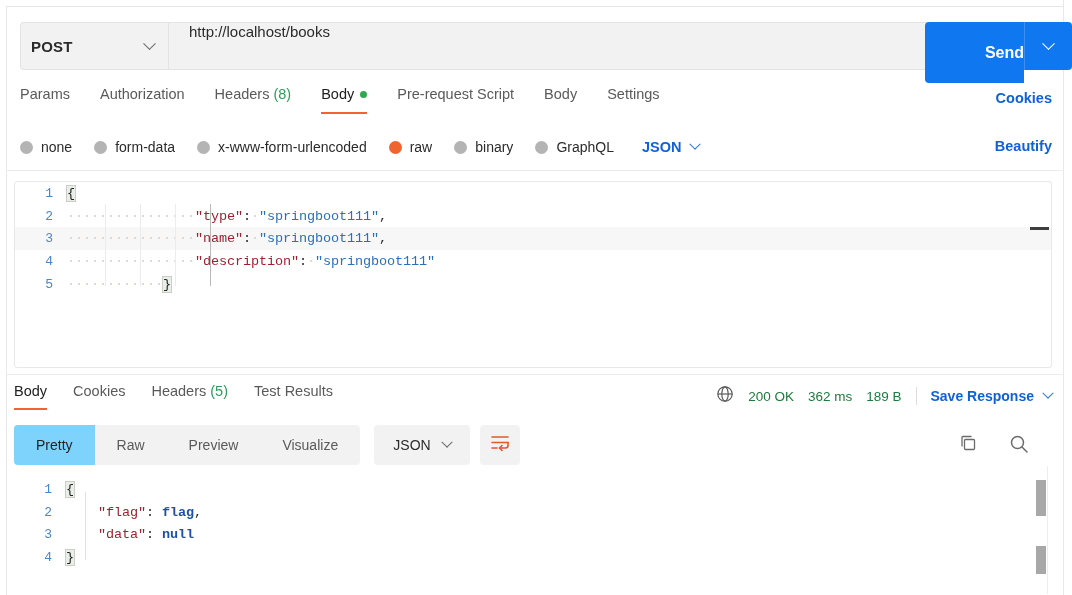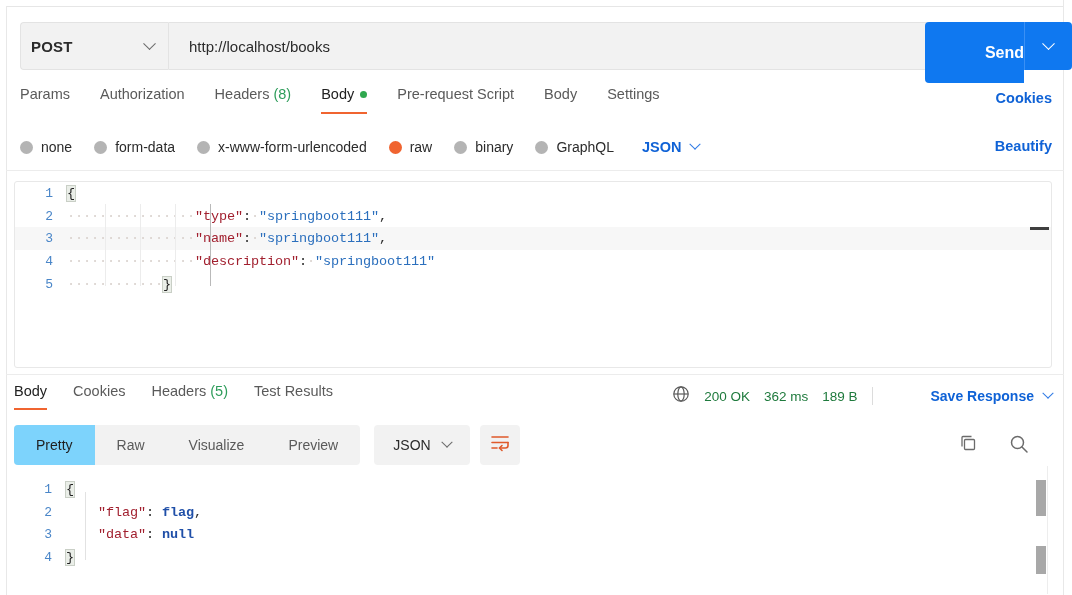--- a/index.html
+++ b/index.html
@@ -30,21 +30,21 @@
     display:flex; align-items:center; justify-content:space-between;
     padding: 0 14px 0 10px; cursor:pointer;
   }
   .method-label { font-size:15px; color:#2b2b2b; font-weight:600; letter-spacing:0.2px; }
   .chev { display:inline-block; width:9px; height:9px; border-right:1.6px solid #6b6b6b;
           border-bottom:1.6px solid #6b6b6b; transform:rotate(45deg) translate(-2px,-2px); }
   .url-input {
     position:absolute; left:148px; top:0; width:828px; height:48px;
     background:#f2f2f2; border:1px solid #e3e3e3; border-left:1px solid #e3e3e3;
     border-radius:0 4px 4px 0;
-    display:flex; align-items:center; padding-left:20px;
+    display:flex; padding-left:20px;
   }
   .url-text { font-size:15px; color:#2b2b2b; }
   .send-btn {
     position:absolute; left:905px; top:0; width:99px; height:61px;
     background:#0f78f0; border-radius:4px 0 0 4px;
     display:flex; align-items:center; justify-content:flex-end; cursor:pointer;
   }
   .send-btn span { color:#fff; font-size:16px; font-weight:bold; }
   .send-caret {
     position:absolute; left:1004px; top:0; width:48px; height:48px;
@@ -132,21 +132,21 @@
   }
   .resp-tab.active { color:#212121; }
   .resp-tab.active::after {
     content:""; position:absolute; left:0; right:0; bottom:-3px; height:2.5px; background:#f06430;
   }
 
   .resp-meta { position:absolute; right:20px; top:385px; display:flex; align-items:center; }
   .globe-ico { margin-right:14px; }
   .meta-val { font-size:13.5px; color:#1f7a3d; margin-right:14px; white-space:nowrap; }
   .meta-div { width:1px; height:18px; background:#dcdcdc; margin-right:14px; }
-  .save-resp { font-size:14px; color:#0f62d6; font-weight:bold; cursor:pointer; margin-right:10px;margin-left:44px; }
+  .save-resp { font-size:14px; color:#0f62d6; font-weight:bold; cursor:pointer; margin-right:10px; }
 
   
   .view-switch {
     position:absolute; left:14px; top:425px; height:40px; background:#f2f2f2;
     border-radius:4px; display:flex; align-items:stretch; overflow:hidden;
   }
   .view-btn {
     display:flex; align-items:center; justify-content:center; padding:0 22px;
     font-size:14px; color:#5a5a5a; cursor:pointer; white-space:nowrap;
   }
@@ -300,22 +300,22 @@
     <span class="meta-val">362 ms</span>
     <span class="meta-val">189 B</span>
     <span class="meta-div"></span>
     <span class="save-resp">Save Response</span>
     <span class="chev-b"></span>
   </div>
 
   <div class="view-switch" id="view-switch">
       <div class="view-btn active">Pretty</div>
       <div class="view-btn">Raw</div>
+      <div class="view-btn">Preview</div>
       <div class="view-btn">Visualize</div>
-      <div class="view-btn">Preview</div>
     </div>
   <div class="fmt-select">
     <span class="ftxt">JSON</span>
     <span class="chev-g"></span>
   </div>
   <div class="wrap-btn">
     <span>
       <svg width="20" height="18" viewBox="0 0 20 18" fill="none" stroke="#e05a2b" stroke-width="1.6" stroke-linecap="round">
         <line x1="2" y1="3" x2="18" y2="3"></line>
         <line x1="2" y1="8.5" x2="18" y2="8.5"></line>

